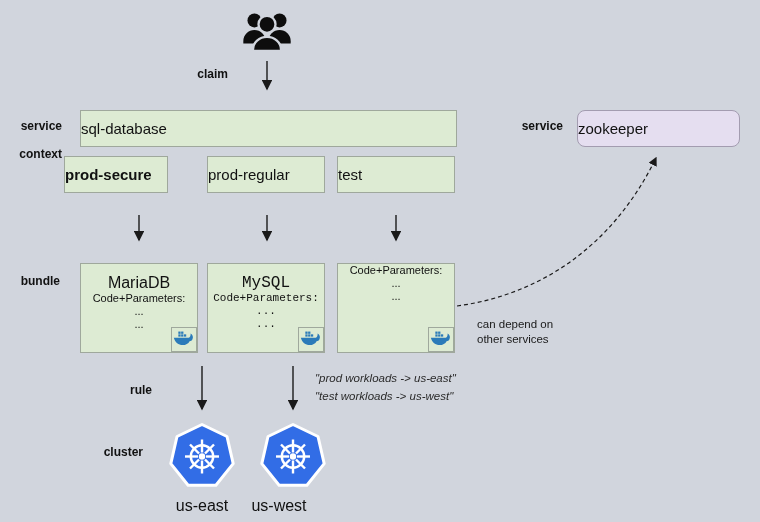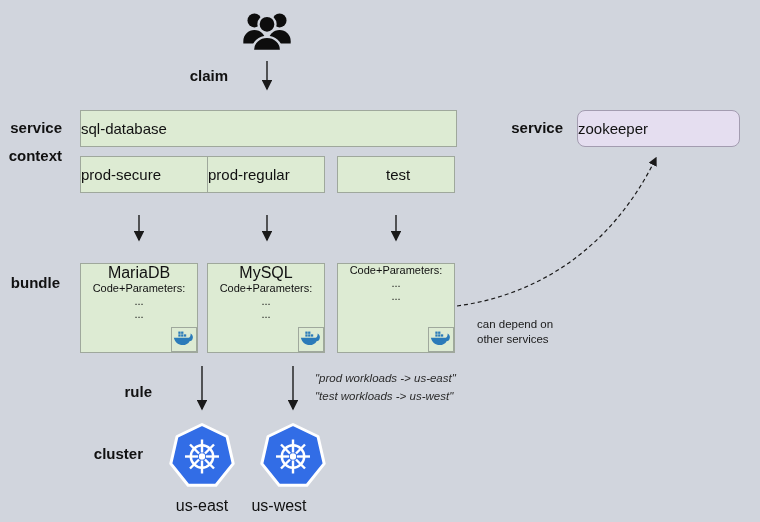--- a/index.html
+++ b/index.html
@@ -18,42 +18,42 @@
   body{
     position:relative;
     background:var(--background);
     font-family:"Liberation Sans", sans-serif;
     color:var(--text);
     overflow:hidden;
   }
   .abs{position:absolute;}
   .row-label{
     font-weight:bold;
-    font-size:15px;
+    font-size:12px;
     text-align:right;
     color:var(--text);
   }
   .node{
     border:1px solid var(--green-border);
     background:var(--green-fill);
     display:flex;
     align-items:center;
     justify-content:flex-start;
     font-size:15px;
   }
   .node.purple{
     background:var(--purple-fill);
     border-color:var(--purple-border);
   }
   .bundle-box{
     border:1px solid var(--green-border);
     background:var(--green-fill);
     text-align:center;
   }
-  .bundle-title{font-size:16px;margin-top:0;}
+  .bundle-title{font-size:16px;margin-top:10px;}
   .bundle-code{font-size:11px;}
   .bundle-dots{font-size:11px;line-height:11px;margin-top:2px;}
   .docker-chip{
     position:absolute;right:0;bottom:0;
     width:26px;height:25px;
     border:1px solid var(--green-border);
     background:var(--green-fill);
     display:flex;align-items:center;justify-content:center;
   }
   .note{
@@ -111,27 +111,27 @@
 <div class="abs node" style="left:80px;top:110px;width:377px;height:37px;">
   <span>sql-database</span>
 </div>
 
 <div class="abs row-label" style="left:495px;top:119px;width:68px;">service</div>
 <div class="abs node purple" style="left:577px;top:110px;width:163px;height:37px;border-radius:8px;">
   <span>zookeeper</span>
 </div>
 
 <div class="abs row-label" style="left:0;top:147px;width:62px;">context</div>
-<div class="abs node" style="left:80px;top:156px;width:137px;height:37px;">
+<div class="abs node" style="left:64px;top:156px;width:104px;height:37px;font-weight:bold;">
   <span>prod-secure</span>
 </div>
 <div class="abs node" style="left:207px;top:156px;width:118px;height:37px;">
   <span>prod-regular</span>
 </div>
-<div class="abs node" style="left:337px;top:156px;width:118px;height:37px;padding-left:48px;">
+<div class="abs node" style="left:337px;top:156px;width:118px;height:37px;">
   <span>test</span>
 </div>
 
 <div class="abs row-label" style="left:0;top:274px;width:60px;">bundle</div>
 
 <div class="abs bundle-box" style="left:80px;top:263px;width:118px;height:90px;">
   <div class="bundle-title">MariaDB</div>
   <div class="bundle-code">Code+Parameters:</div>
   <div class="bundle-dots">...</div>
   <div class="bundle-dots">...</div>
@@ -142,21 +142,21 @@
         <rect x="9.6" y="1.6" width="2.7" height="2.7"></rect>
         <rect x="6.3" y="4.9" width="2.7" height="2.7"></rect>
         <rect x="9.6" y="4.9" width="2.7" height="2.7"></rect>
         <rect x="12.9" y="4.9" width="2.7" height="2.7"></rect>
         <path d="M1,9 H18.6 C20.2,8.1 21,6.2 20.8,3.8 C23.2,5.1 24.3,7.9 23,10.6 C22.2,12.2 21,12.9 19.6,13 C18.2,15.9 15,17.6 11.4,17.6 C6.4,17.6 2.6,15 1,9 Z"></path>
       </g>
     </svg>
   </div>
 </div>
 
-<div class="abs bundle-box" style="left:207px;top:263px;width:118px;height:90px;">
+<div class="abs bundle-box" style="left:207px;top:263px;width:118px;height:90px;font-family:Liberation Mono, monospace;">
   <div class="bundle-title">MySQL</div>
   <div class="bundle-code">Code+Parameters:</div>
   <div class="bundle-dots">...</div>
   <div class="bundle-dots">...</div>
   <div class="docker-chip">
     <svg width="22" height="19" viewBox="0 0 26 22">
       <g fill="var(--docker-blue)">
         <rect x="6.3" y="1.6" width="2.7" height="2.7"></rect>
         <rect x="9.6" y="1.6" width="2.7" height="2.7"></rect>
         <rect x="6.3" y="4.9" width="2.7" height="2.7"></rect>

